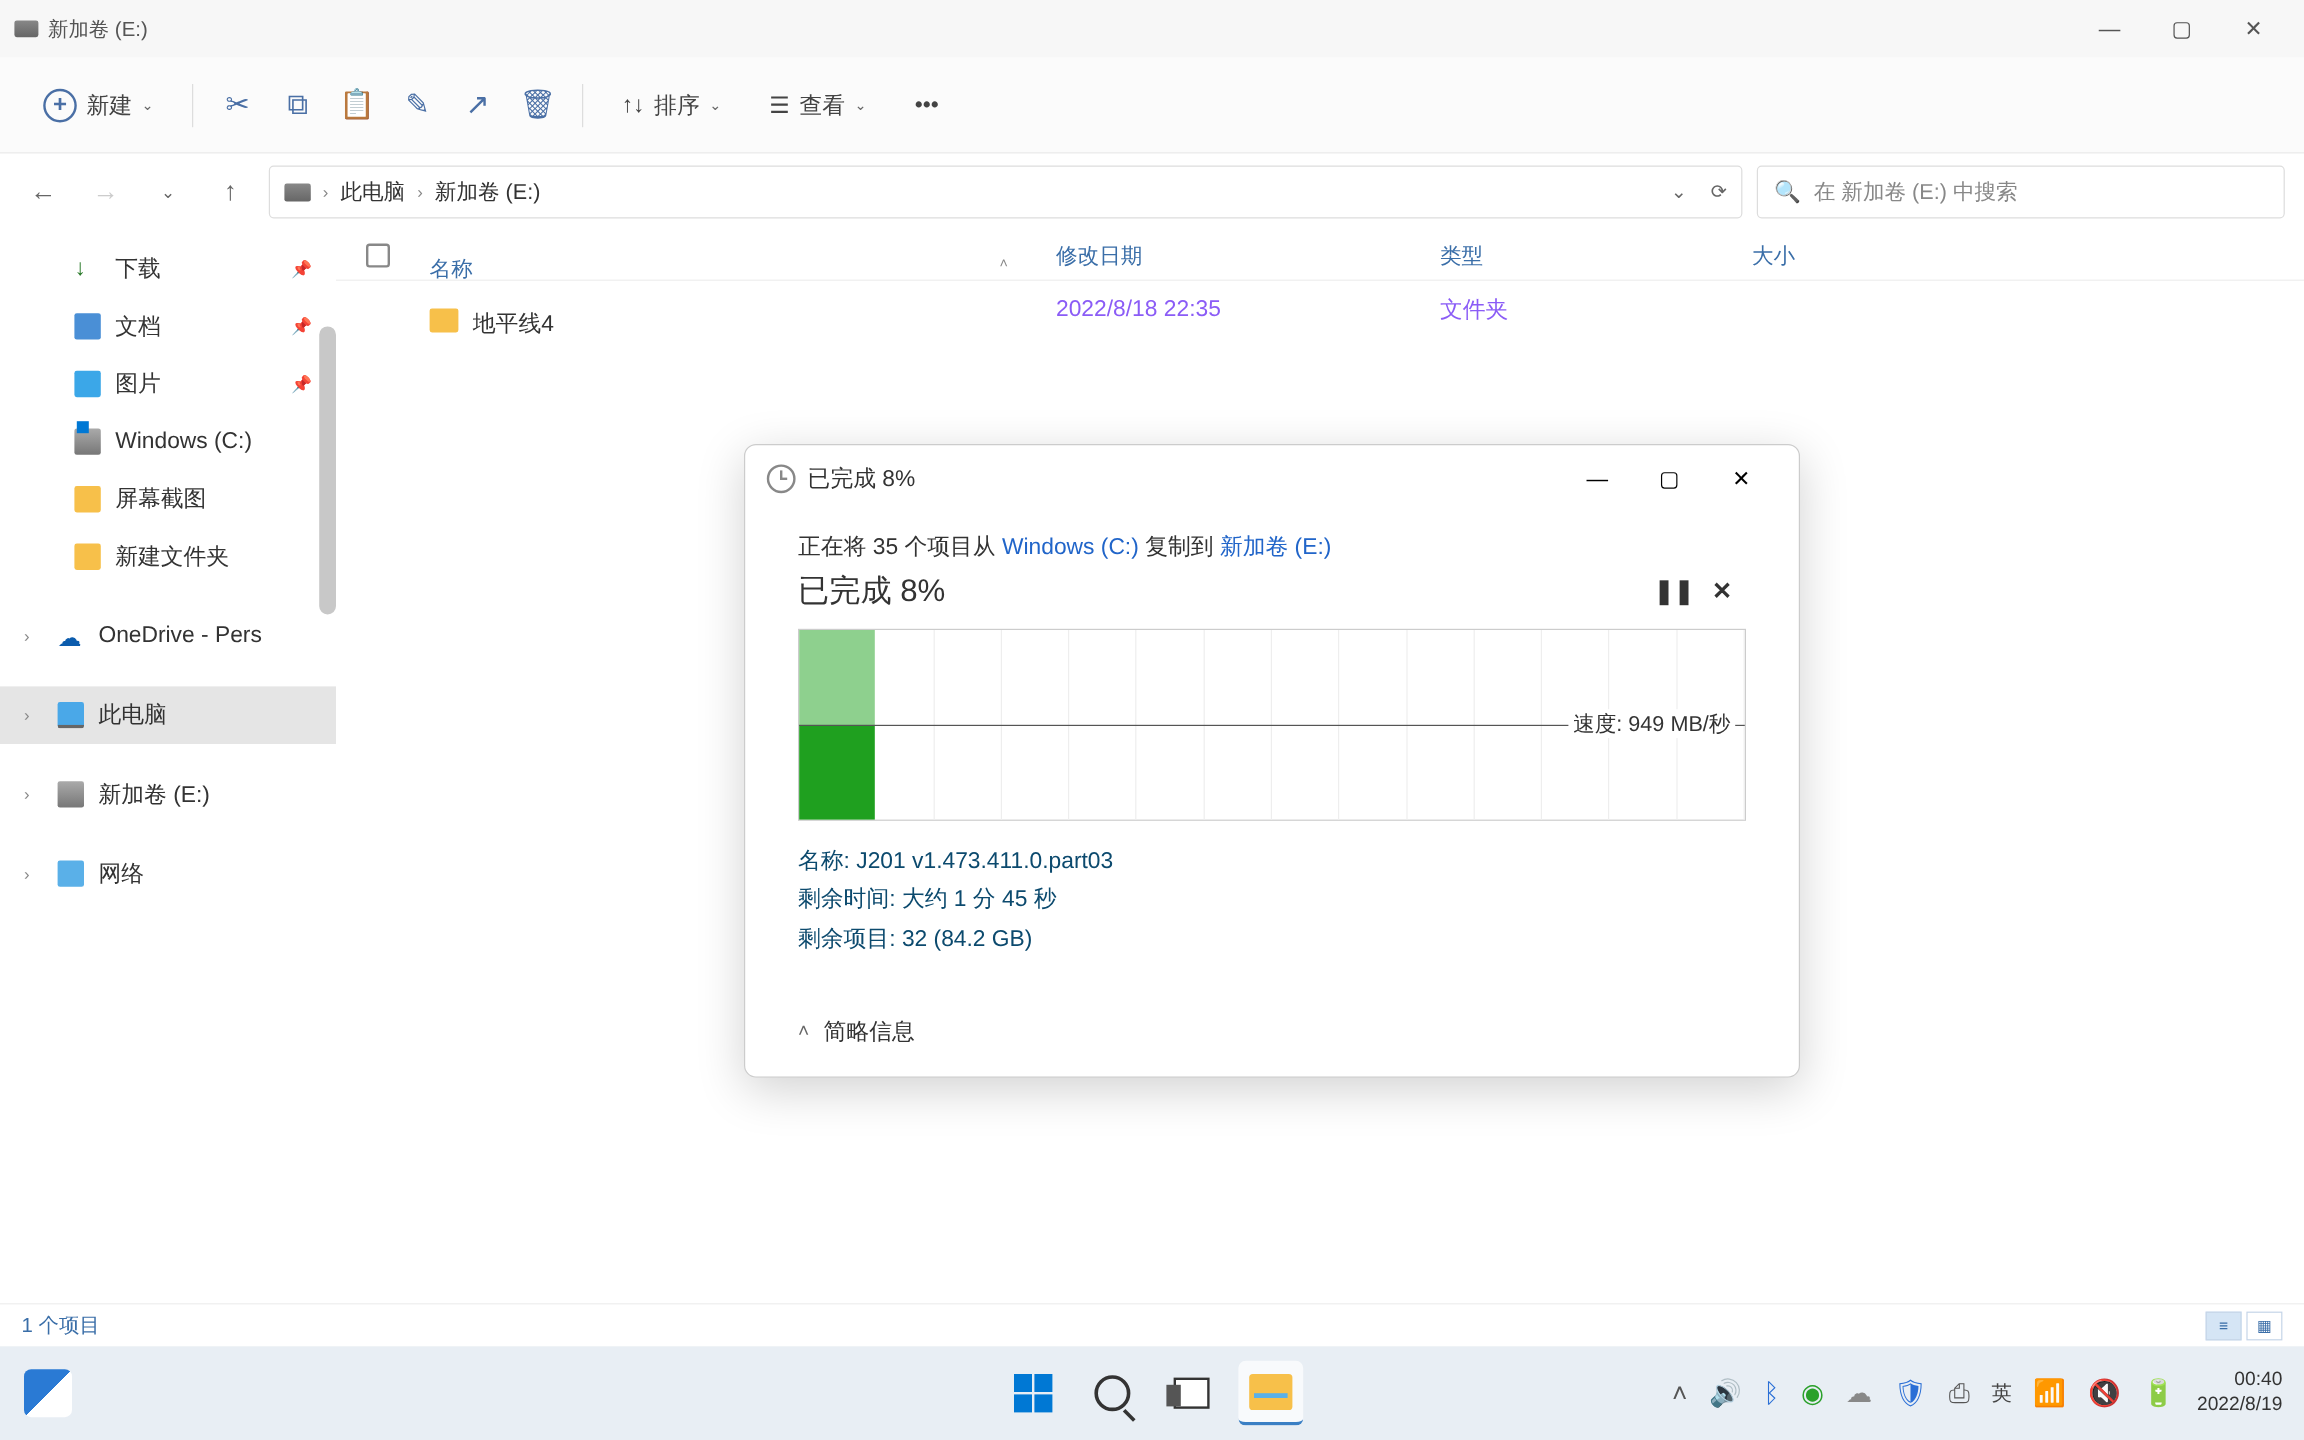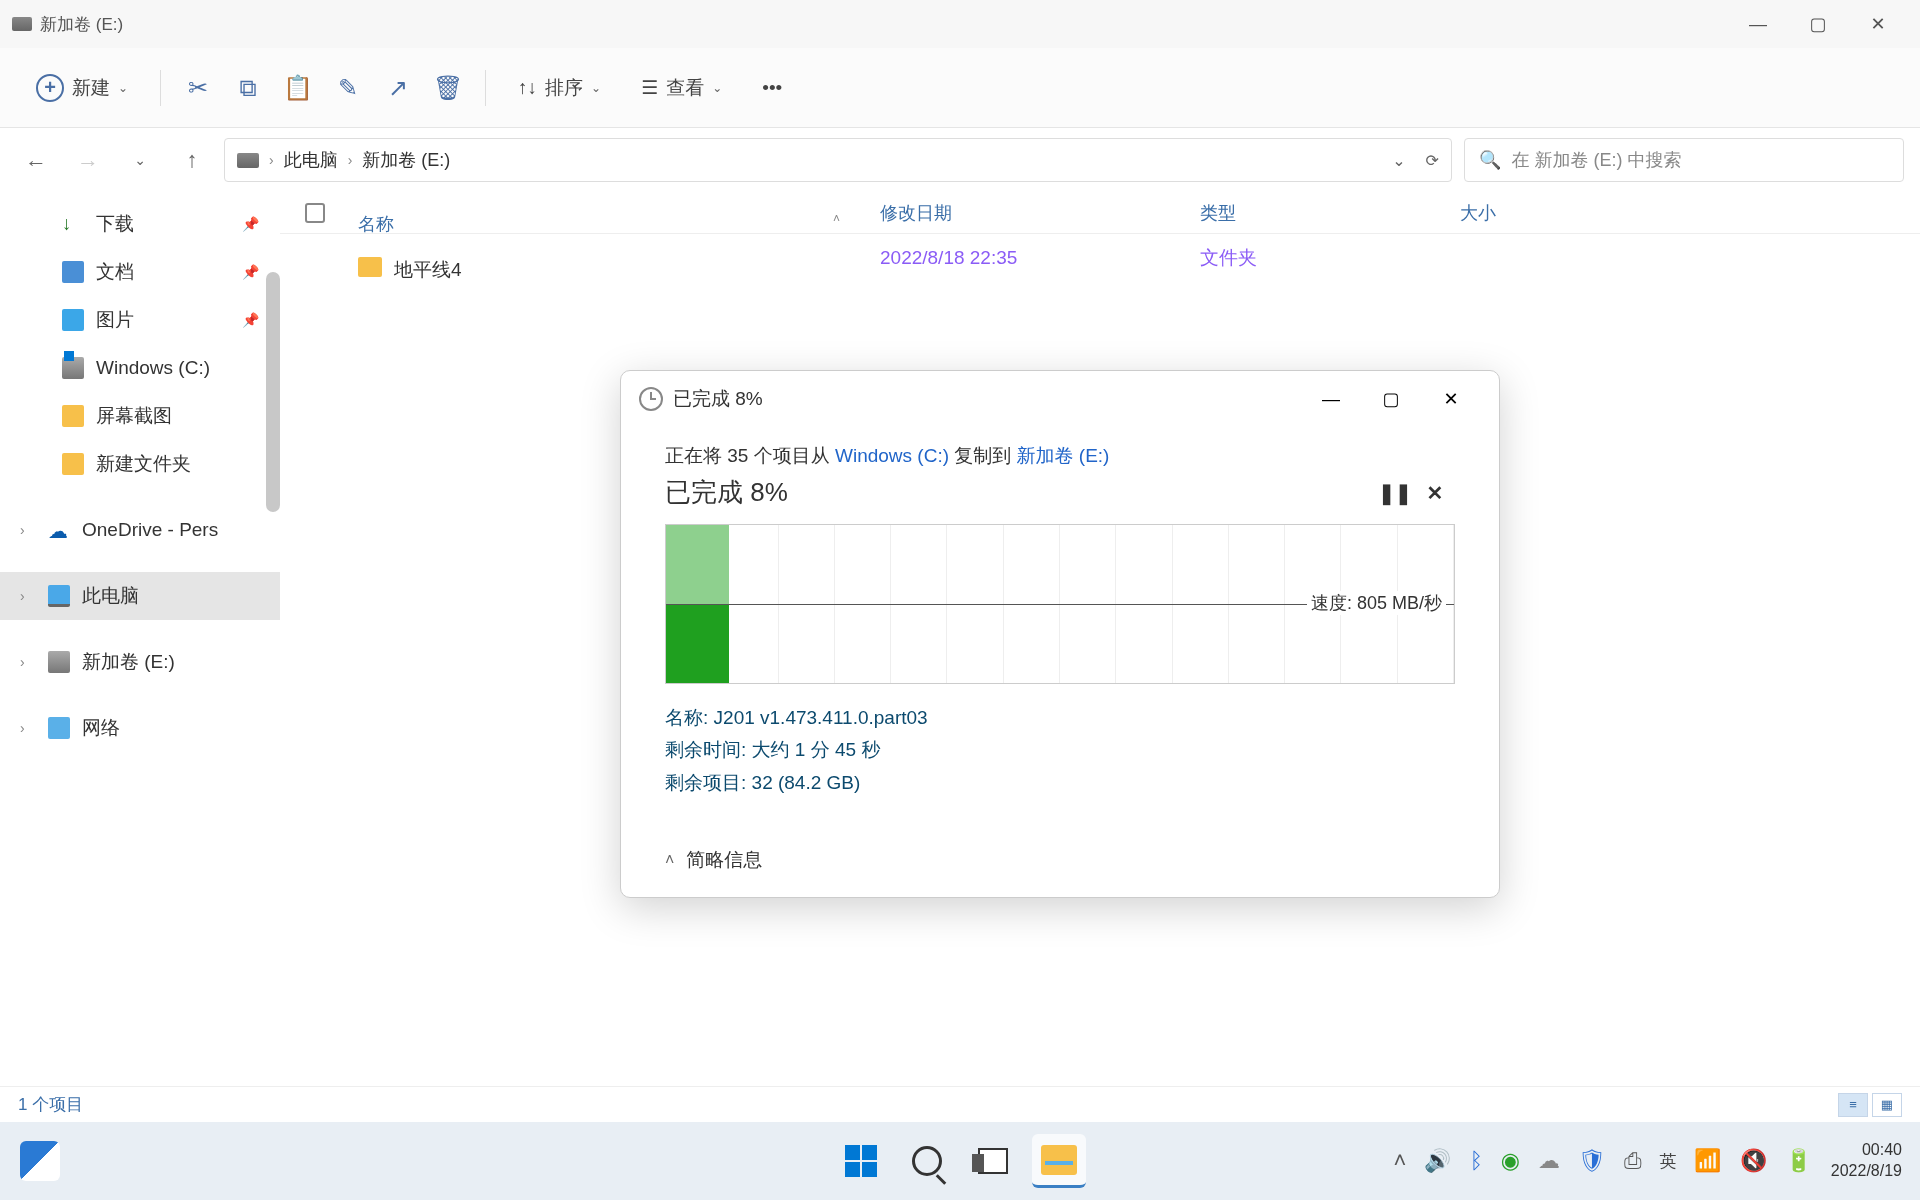--- a/index.html
+++ b/index.html
@@ -299,21 +299,21 @@
           <div></div>
           <div></div>
           <div></div>
           <div></div>
           <div></div>
           <div></div>
         </div>
       <div class="fill1"></div>
       <div class="fill2"></div>
       <div class="midline"></div>
-      <div class="speed">速度: 805 MB/秒</div>
+      <div class="speed">速度: 949 MB/秒</div>
     </div>
     <div class="dlg-info">
       <div><span>名称: </span><span>J201 v1.473.411.0.part03</span></div>
       <div><span>剩余时间: </span><span>大约 1 分 45 秒</span></div>
       <div><span>剩余项目: </span><span>32 (84.2 GB)</span></div>
     </div>
     <div class="dlg-collapse">
       <span class="chev">˄</span>
       <span>简略信息</span>
     </div>

